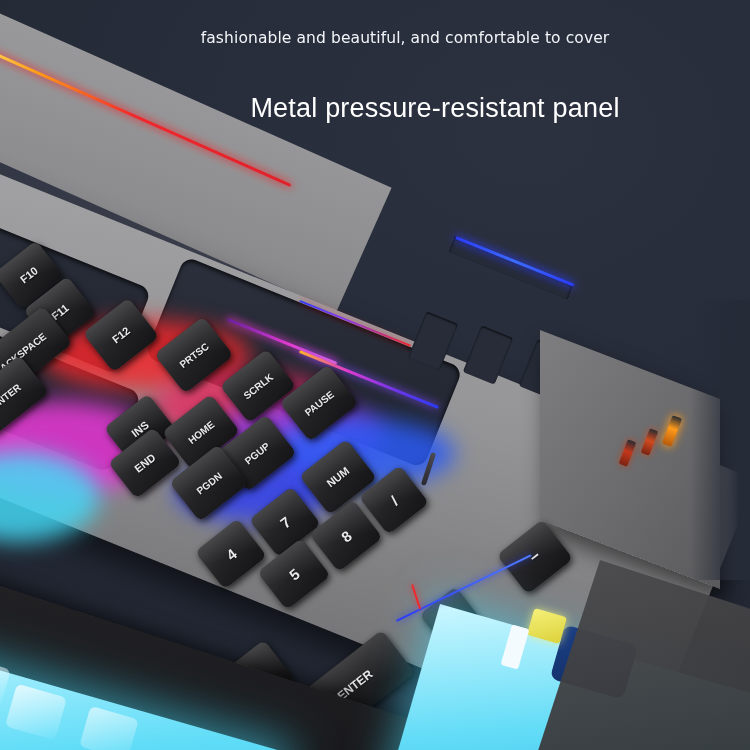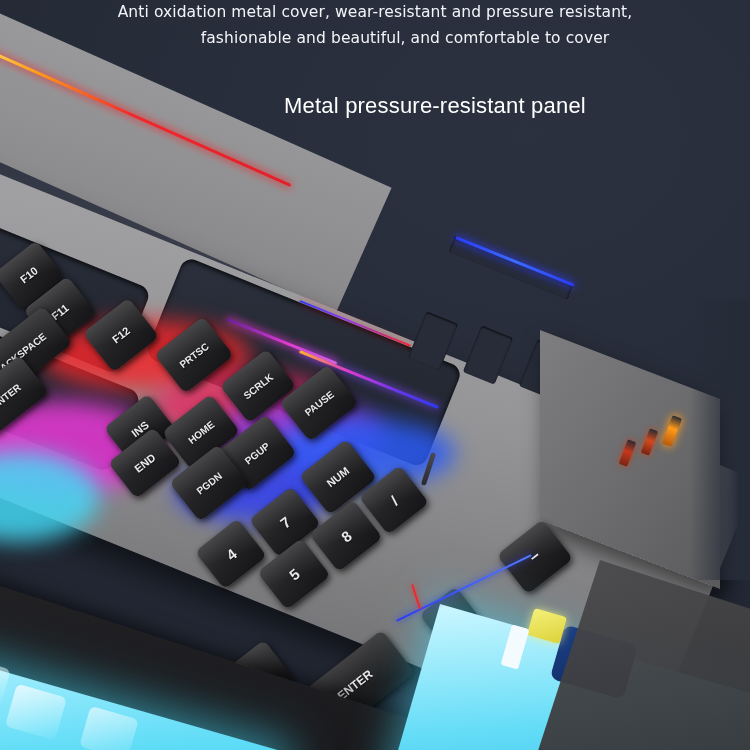--- a/index.html
+++ b/index.html
@@ -21,21 +21,21 @@
     letter-spacing:.1px;
     white-space:nowrap;
   }
   .cap1{top:3px;}
   .cap2{top:29px;padding-left:60px;}
   .headline{
     position:absolute;top:93px;left:0;right:0;
     text-align:center;padding-left:120px;
     color:#ffffff;
     font-family:"Liberation Sans", sans-serif;
-    font-size:22px;font-weight:400;letter-spacing:.2px;
+    font-size:27px;font-weight:400;letter-spacing:.2px;
     white-space:nowrap;
   }
 
   
   .layer{position:absolute;}
   .key{
     position:absolute;
     background:linear-gradient(160deg,#3a3a3c 0%,#232325 45%,#151517 100%);
     border-radius:7px;
     box-shadow:0 3px 7px rgba(0,0,0,.75);
@@ -260,17 +260,16 @@
               transform:rotate(-26deg);transform-origin:0 0;
               box-shadow:0 0 7px rgba(43,59,245,.9);"></div>
   <div class="edge" style="left:413px;top:584px;width:26px;height:2px;background:#f0282d;
               transform:rotate(72deg);transform-origin:0 0;
               box-shadow:0 0 6px rgba(240,40,45,.9);"></div>
 
   <div class="layer" style="left:600px;top:560px;width:260px;height:240px;
               background:linear-gradient(150deg,#4a4a4c,#2b2b2e);
               transform:rotate(18deg);transform-origin:0 0;opacity:.95;"></div>
 
-  <div class="caption cap1">Anti oxidation metal cover, wear-resistant and pressure resistant,</div>
   <div class="caption cap2">fashionable and beautiful, and comfortable to cover</div>
   <div class="headline">Metal pressure-resistant panel</div>
 
 </div>
 
 </body></html>

